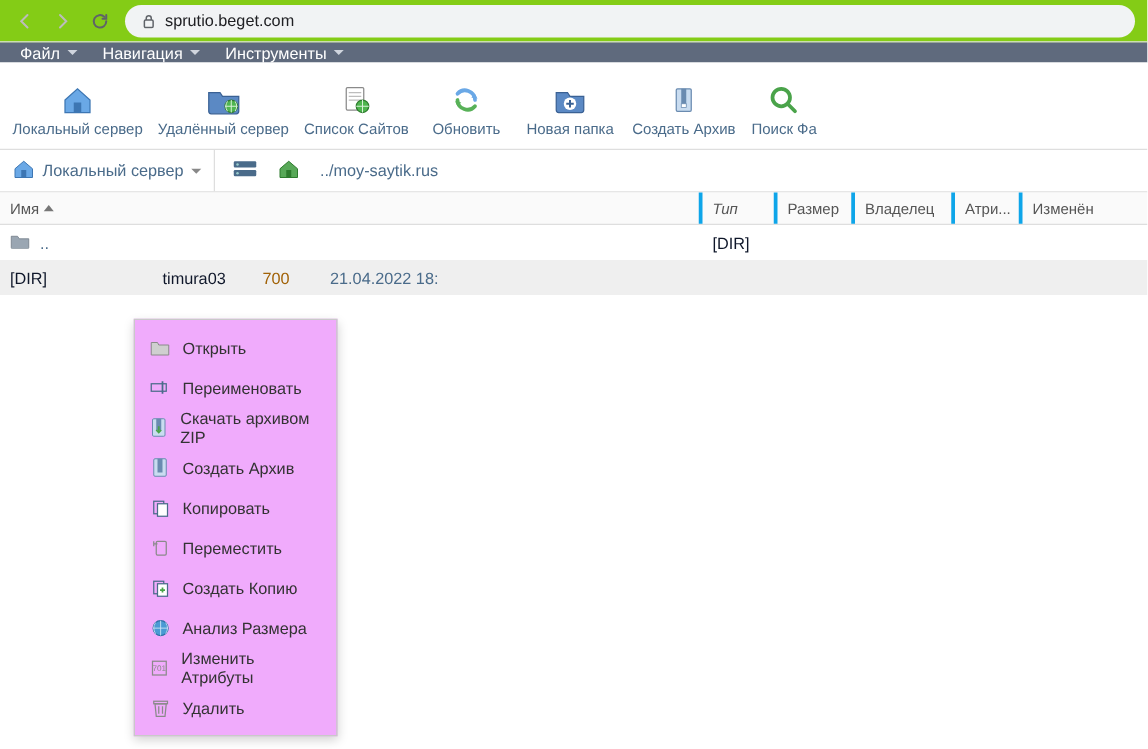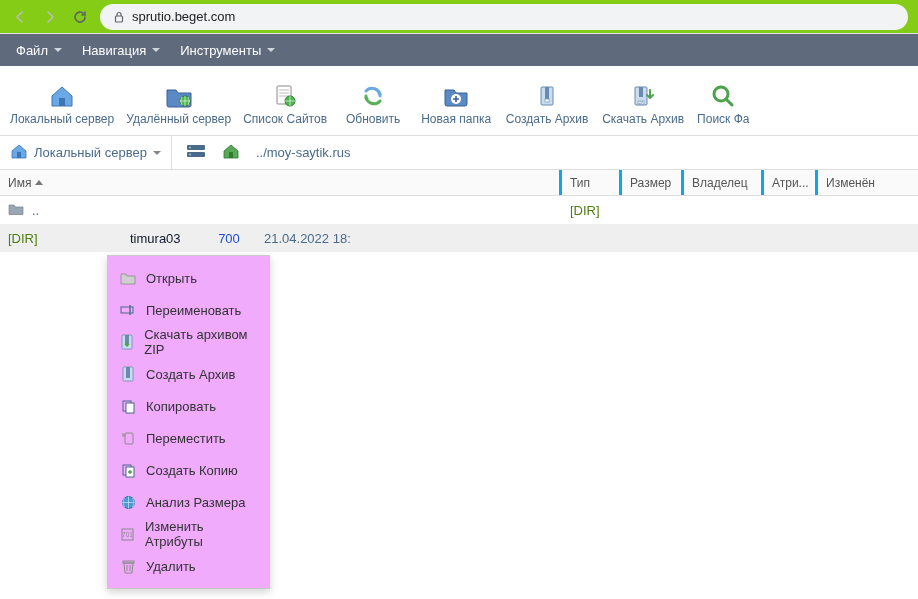--- a/index.html
+++ b/index.html
@@ -8,55 +8,55 @@
   
   .browser-bar { height: 34px; display: flex; align-items: center; gap: 10px; padding: 0 10px; background: #84cc16; border-bottom: 1px solid #e3e3e3; }
   .nav-arrow { width: 20px; height: 20px; display: flex; align-items: center; justify-content: center; color: #7a7a7a; cursor: default; }
   .nav-arrow.disabled { color: #bcbcbc; }
   .reload-btn { color: #5f6368; }
   .addr-box { flex: 1; display: flex; align-items: center; gap: 6px; height: 26px; border-radius: 13px; background: #f1f3f4; padding: 0 12px; color: #5f6368; }
   .addr-lock { width: 14px; height: 14px; display: inline-flex; align-items: center; justify-content: center; }
   .addr-text { font-size: 13px; color: #202124; }
 
   
-  .menu-bar { height: 16px; background: #5f6a7d; display: flex; align-items: center; padding: 16px 8px; gap: 4px; }
+  .menu-bar { height: 16px; background: #5f6a7d; display: flex; align-items: center; padding: 0 8px; gap: 4px; }
   .menu-item { color: #fff; font-size: 13px; padding: 4px 8px; display: flex; align-items: center; gap: 6px; cursor: pointer; border-radius: 3px; }
   .caret-down { width: 0; height: 0; border-left: 4px solid transparent; border-right: 4px solid transparent; border-top: 4px solid #d0d5de; }
 
   
   .toolbar { height: 70px; background: #fff; border-bottom: 1px solid #dedede; display: flex; align-items: center; padding: 6px 4px 0 4px; }
   .tool-btn { width: auto; min-width: 92px; text-align: center; padding: 4px 6px 2px 6px; cursor: pointer; display: flex; flex-direction: column; align-items: center; gap: 4px; color: #4a6b8a; font-size: 12px; }
   .tool-icon { width: 28px; height: 24px; display: flex; align-items: center; justify-content: center; }
 
   
   .path-bar { height: 34px; border-bottom: 1px solid #dedede; display: flex; align-items: center; }
   .path-left { display: flex; align-items: center; gap: 6px; padding: 0 10px; height: 100%; border-right: 1px solid #dedede; cursor: pointer; }
   .path-left .caret-down { border-top-color: #888; }
   .path-icons { display: flex; align-items: center; gap: 16px; padding: 0 14px; }
   .path-text { color: #4a6b8a; font-size: 13px; }
 
   
   .cols { height: 26px; background: #fafafa; border-bottom: 1px solid #dedede; display: flex; align-items: center; font-size: 12px; color: #555; }
   .col { padding: 0 8px; border-right: 3px solid #0ea5e9; height: 100%; display: flex; align-items: center; gap: 4px; }
   .col-name { flex: 1; }
-  .col-type { width: 60px; }
+  .col-type { width: 60px; font-style: italic; }
   .col-size { width: 62px; }
   .col-owner { width: 80px; }
   .col-attr { width: 54px; }
   .col-date { width: 100px; border-right: none; }
   .sort-caret { width: 0; height: 0; border-left: 4px solid transparent; border-right: 4px solid transparent; border-bottom: 5px solid #777; }
 
   
   .row { height: 28px; display: flex; align-items: center; font-size: 13px; }
   .row .cell { padding: 0 8px; }
   .cell-name { flex: 1; display: flex; align-items: center; gap: 8px; }
-  .cell-type { width: 60px; color: #4d7c0f; }
+  .cell-type { width: 60px; color: #0f172a; }
   .cell-size { width: 62px; }
   .cell-owner { width: 80px; color: #0f172a; }
-  .cell-attr { width: 54px; color: #1d4ed8; text-align: center; }
+  .cell-attr { width: 54px; color: #a16207; }
   .cell-date { width: 100px; color: #4a6b8a; white-space: nowrap; overflow: hidden; }
   .row.selected { background: #efefef; }
   .folder-icon-sm { width: 16px; height: 12px; }
 
   
   .ctx-menu { position: absolute; left: 107px; top: 255px; width: 163px; background: #f0abfc; border: 1px solid #c9c9c9; box-shadow: 0 3px 8px rgba(0,0,0,0.18); padding: 6px 0; }
   .ctx-item { height: 32px; display: flex; align-items: center; gap: 10px; padding: 0 12px; cursor: pointer; font-size: 13px; color: #333; }
   .ctx-icon { width: 16px; height: 16px; display: flex; align-items: center; justify-content: center; }
 
   .label-blue { color: #4a6b8a; }
@@ -165,32 +165,20 @@
   <div class="tool-btn" style="min-width:96px">
     <span class="tool-icon">
       <svg width="24" height="24" viewBox="0 0 24 24">
           <rect x="6" y="3" width="12" height="18" rx="1" fill="#c9dcf0" stroke="#6a8bb0"></rect>
           <rect x="10" y="3" width="4" height="14" fill="#6a8bb0"></rect>
           <rect x="10" y="15" width="4" height="3" fill="#fff" stroke="#6a8bb0" stroke-width="0.6"></rect>
         </svg>
     </span>
     <span class="label-blue">Создать Архив</span>
   </div>
-  <div class="tool-btn" style="min-width:96px">
-    <span class="tool-icon">
-      <svg width="26" height="24" viewBox="0 0 26 24">
-          <rect x="5" y="3" width="12" height="18" rx="1" fill="#c9dcf0" stroke="#6a8bb0"></rect>
-          <rect x="9" y="3" width="4" height="10" fill="#6a8bb0"></rect>
-          <rect x="8" y="17" width="6" height="3" fill="#fff" stroke="#6a8bb0" stroke-width="0.6"></rect>
-          <text x="11" y="19.5" font-size="2.8" fill="#6a8bb0" text-anchor="middle">ZIP</text>
-          <path d="M20 6v8M17 11l3 3 3-3" stroke="#51a351" stroke-width="2" fill="none" stroke-linecap="round" stroke-linejoin="round"></path>
-        </svg>
-    </span>
-    <span class="label-blue">Скачать Архив</span>
-  </div>
   <div class="tool-btn" style="min-width:60px">
     <span class="tool-icon">
       <svg width="24" height="24" viewBox="0 0 24 24">
           <circle cx="10" cy="10" r="7" fill="none" stroke="#4aa34a" stroke-width="3"></circle>
           <line x1="15" y1="15" x2="21" y2="21" stroke="#4aa34a" stroke-width="3" stroke-linecap="round"></line>
         </svg>
     </span>
     <span class="label-blue">Поиск Фа</span>
   </div>
 </div>

